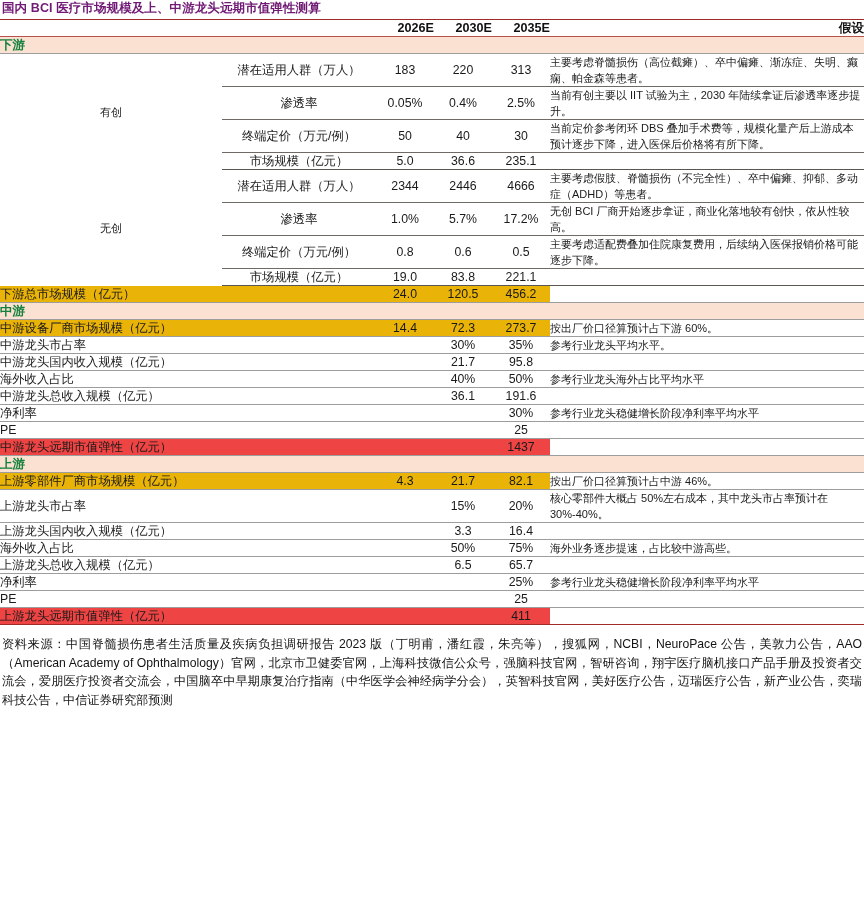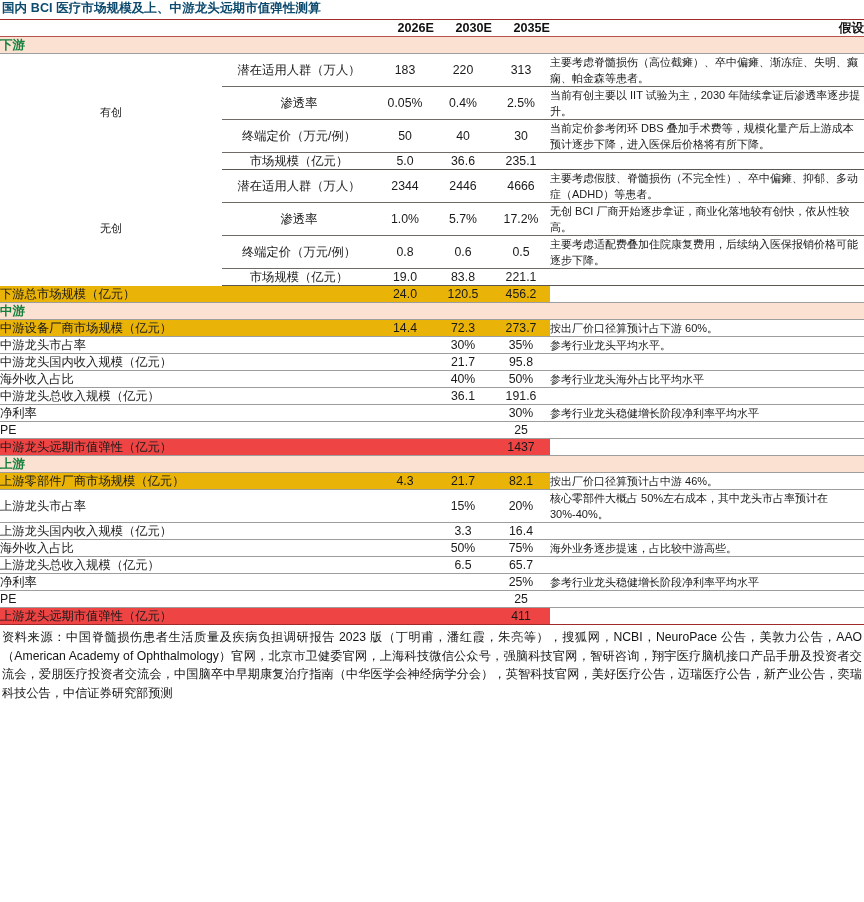--- a/index.html
+++ b/index.html
@@ -21,21 +21,21 @@
     overflow: hidden;
     box-sizing: border-box;
   }
 
   
   .title-bar {
     padding: 1px 2px 3px 2px;
     font-size: 12.5px;
     font-weight: 700;
     letter-spacing: 0.1px;
-    color: #0c4a6e;
+    color: #701a75;
     line-height: 15px;
   }
 
   
   table.grid {
     width: 864px;
     border-collapse: collapse;
     table-layout: fixed;
     font-size: 12.3px;
   }
@@ -92,21 +92,21 @@
   .pad-v-lg td  { padding-top: 9px; padding-bottom: 9px; }
 
   
   .innersep > td.sep { border-bottom: 1px solid #706a64; }
   .innersep > td.nosep { border-bottom: none; }
 
   
   .footnote {
     border-top: 1.5px solid #9e2b28;
     margin-top: 0;
-    padding: 3px 2px 0 2px;
+    padding: 10px 2px 0 2px;
     font-size: 12.2px;
     line-height: 18.5px;
     color: #141414;
     text-align: justify;
   }
 </style>
 </head>
 <body>
 
 <div id="page">

